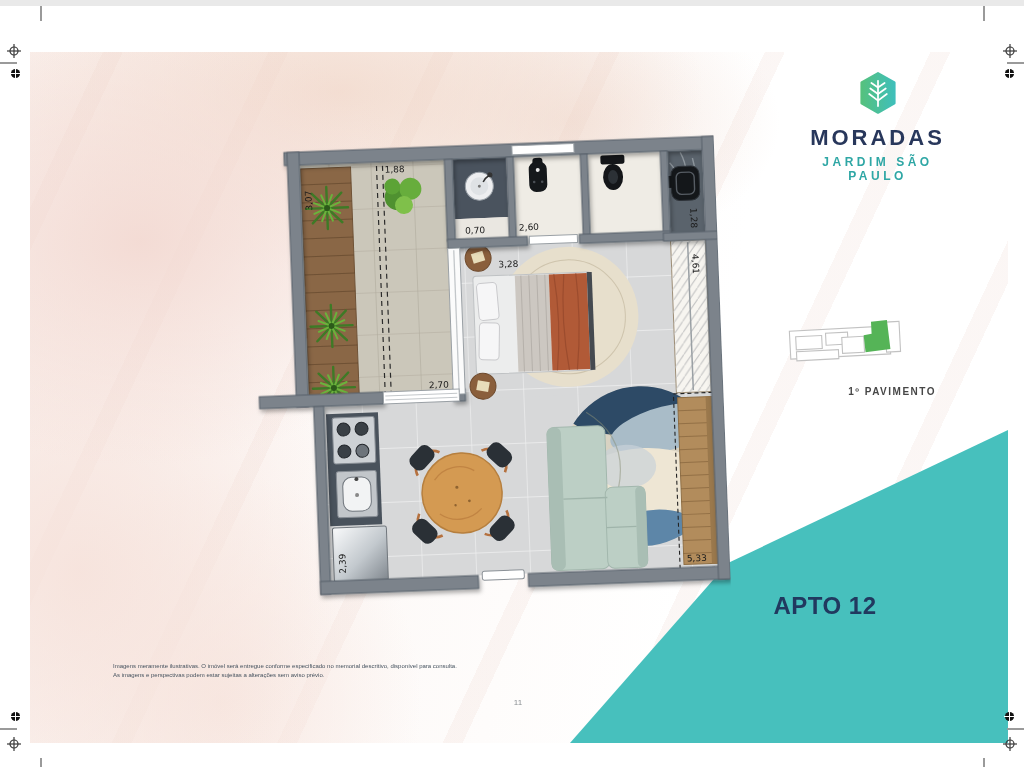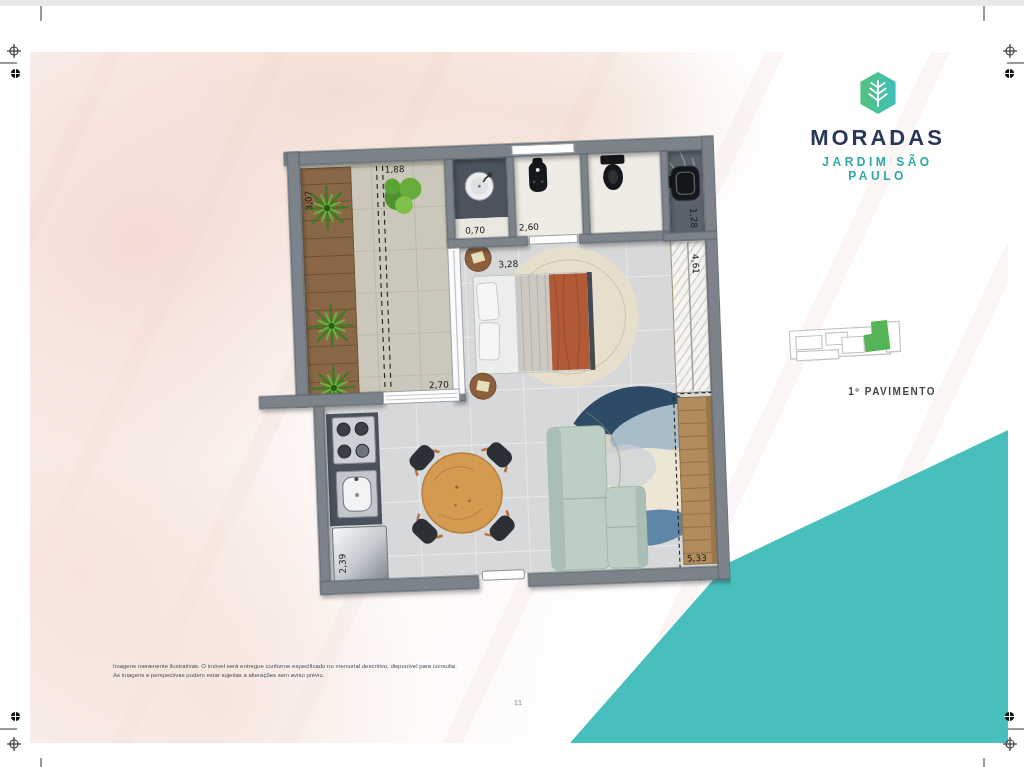--- a/index.html
+++ b/index.html
@@ -412,20 +412,21 @@
       <text class="dim" x="250" y="148">3,28</text>
       <text class="dim" x="444" y="96" transform="rotate(90 444 96)" fill="#0e1013">1,28</text>
       <text class="dim" x="444" y="142" transform="rotate(90 444 142)">4,61</text>
       <text class="dim" x="86" y="448" transform="rotate(-90 86 448)">2,39</text>
       <text class="dim" x="427" y="449">5,33</text>
     </g>
   </svg>
   </div>
 
   <div class="unit-block">
+    <div class="unit-title">APTO 12</div>
   </div>
 
   <div class="disclaimer">
     <div>Imagens meramente ilustrativas. O imóvel será entregue conforme especificado no memorial descritivo, disponível para consulta.</div>
     <div>As imagens e perspectivas podem estar sujeitas a alterações sem aviso prévio.</div>
   </div>
   <div class="page-num">11</div>
 
 </div>
 

